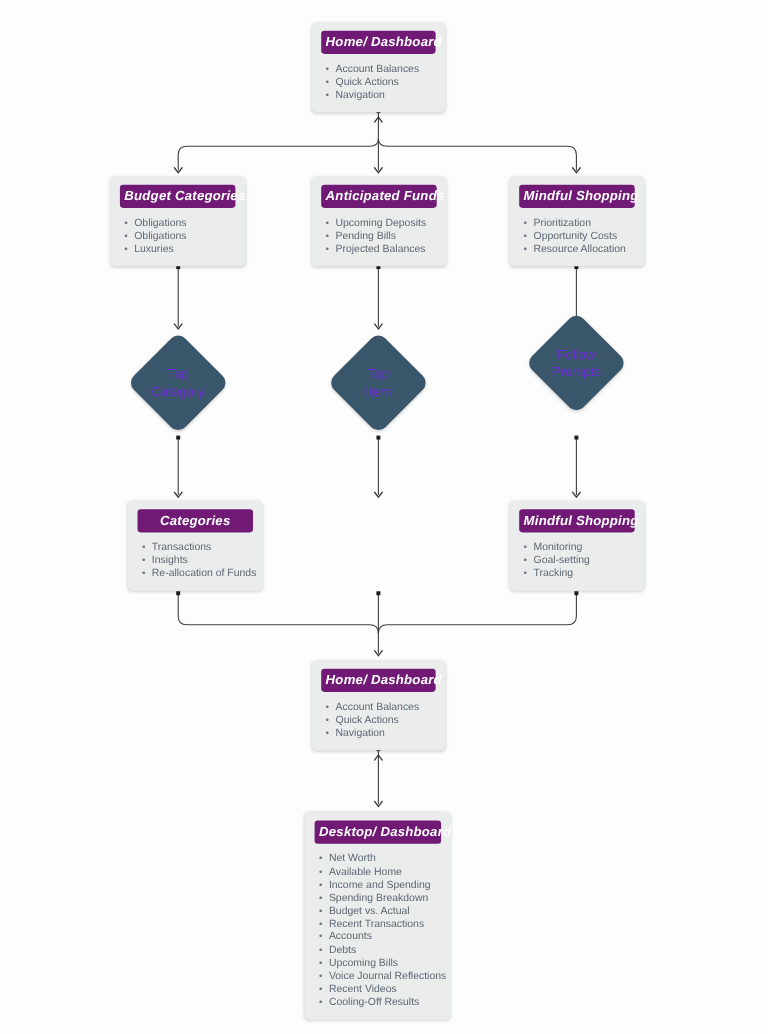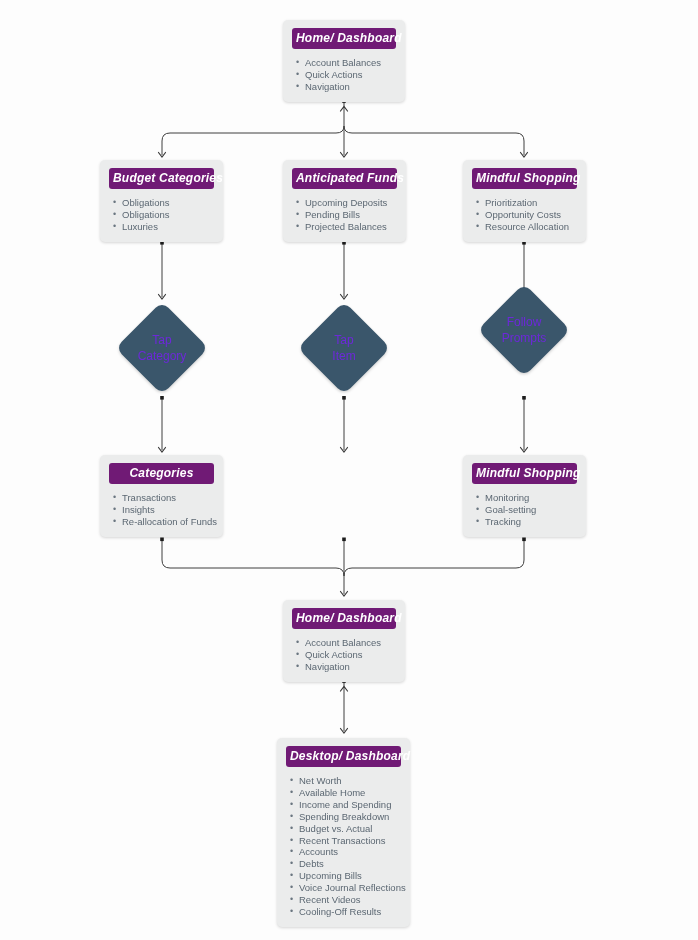--- a/index.html
+++ b/index.html
@@ -45,21 +45,21 @@
     white-space:pre-line;
   }
   
   #home-top      {left:283px;top:20px; width:122px;min-height:79px;}
   #budget        {left:100px;top:160px;width:123px;min-height:80px;}
   #anticipated   {left:283px;top:160px;width:123px;min-height:80px;}
   #mindful-top   {left:463px;top:160px;width:123px;min-height:80px;}
   #dia-left      {left:129px;top:315px;}
   #dia-mid       {left:311px;top:315px;}
   #dia-right     {left:491px;top:297px;}
-  #categories    {left:100px;top:455px;width:123px;min-height:82px;}
+  #categories    {left:116px;top:455px;width:123px;min-height:82px;}
   #fund-details  {left:283px;top:455px;width:123px;min-height:82px;}
   #mindful-bot   {left:463px;top:455px;width:123px;min-height:82px;}
   #home-bottom   {left:283px;top:600px;width:122px;min-height:78px;}
   #desktop       {left:277px;top:738px;width:133px;min-height:177px;}
 </style>
 </head>
 <body>
 
 <div class="stage">
 

